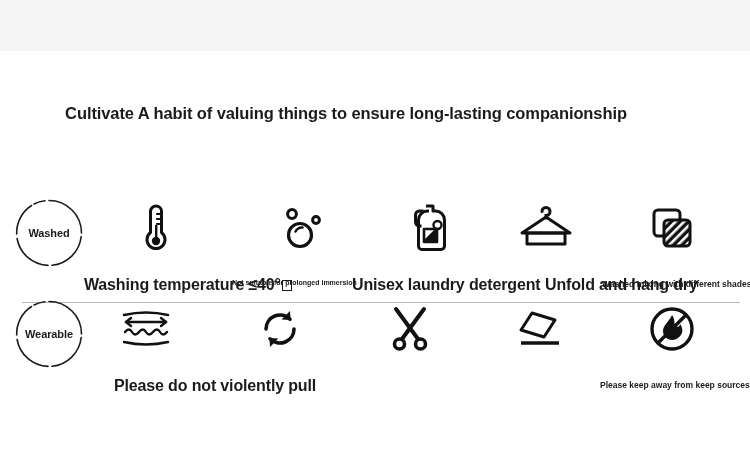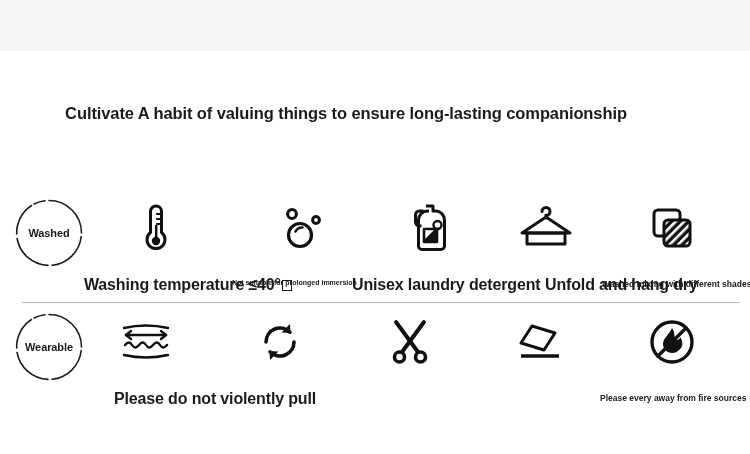--- a/index.html
+++ b/index.html
@@ -41,21 +41,21 @@
   }
 
   
   .care-row {
     position: absolute;
     left: 0;
     width: 666px;
     height: 96px;
   }
   #row-washed   { top: 196px; }
-  #row-wearable { top: 310px; }
+  #row-wearable { top: 297px; }
 
   .divider {
     position: absolute;
     left: 22px;
     top: 302px;
     width: 718px;
     height: 1px;
     background: #b9b9b9;
   }
 
@@ -275,15 +275,15 @@
   <div class="icon" style="left:640px;">
     <svg width="46" height="46" viewBox="0 0 46 46">
       <circle cx="23" cy="23" r="20" fill="none" stroke="#111" stroke-width="3.4"></circle>
       <path d="M23 9 c4 6 1 8 4 11 c2 2 4 0 4 -2 c3 4 3 8 1 11 c-2 3 -6 5 -9 5 c-5 0 -9 -4 -9 -9 c0 -6 6 -9 9 -16 z" fill="#111"></path>
       <path d="M9 37 L37 9" stroke="#111" stroke-width="3.4" stroke-linecap="round"></path>
     </svg>
   </div>
 
   <div class="captions">
     <div class="cap big" style="left:78px;margin-left:36px;">Please do not violently pull</div>
-    <div class="cap mid" style="left:600px;">Please every away from fire sources</div>
+    <div class="cap mid" style="left:600px;">Please keep away from keep sources</div>
   </div>
 </div>
 
 </body></html>

